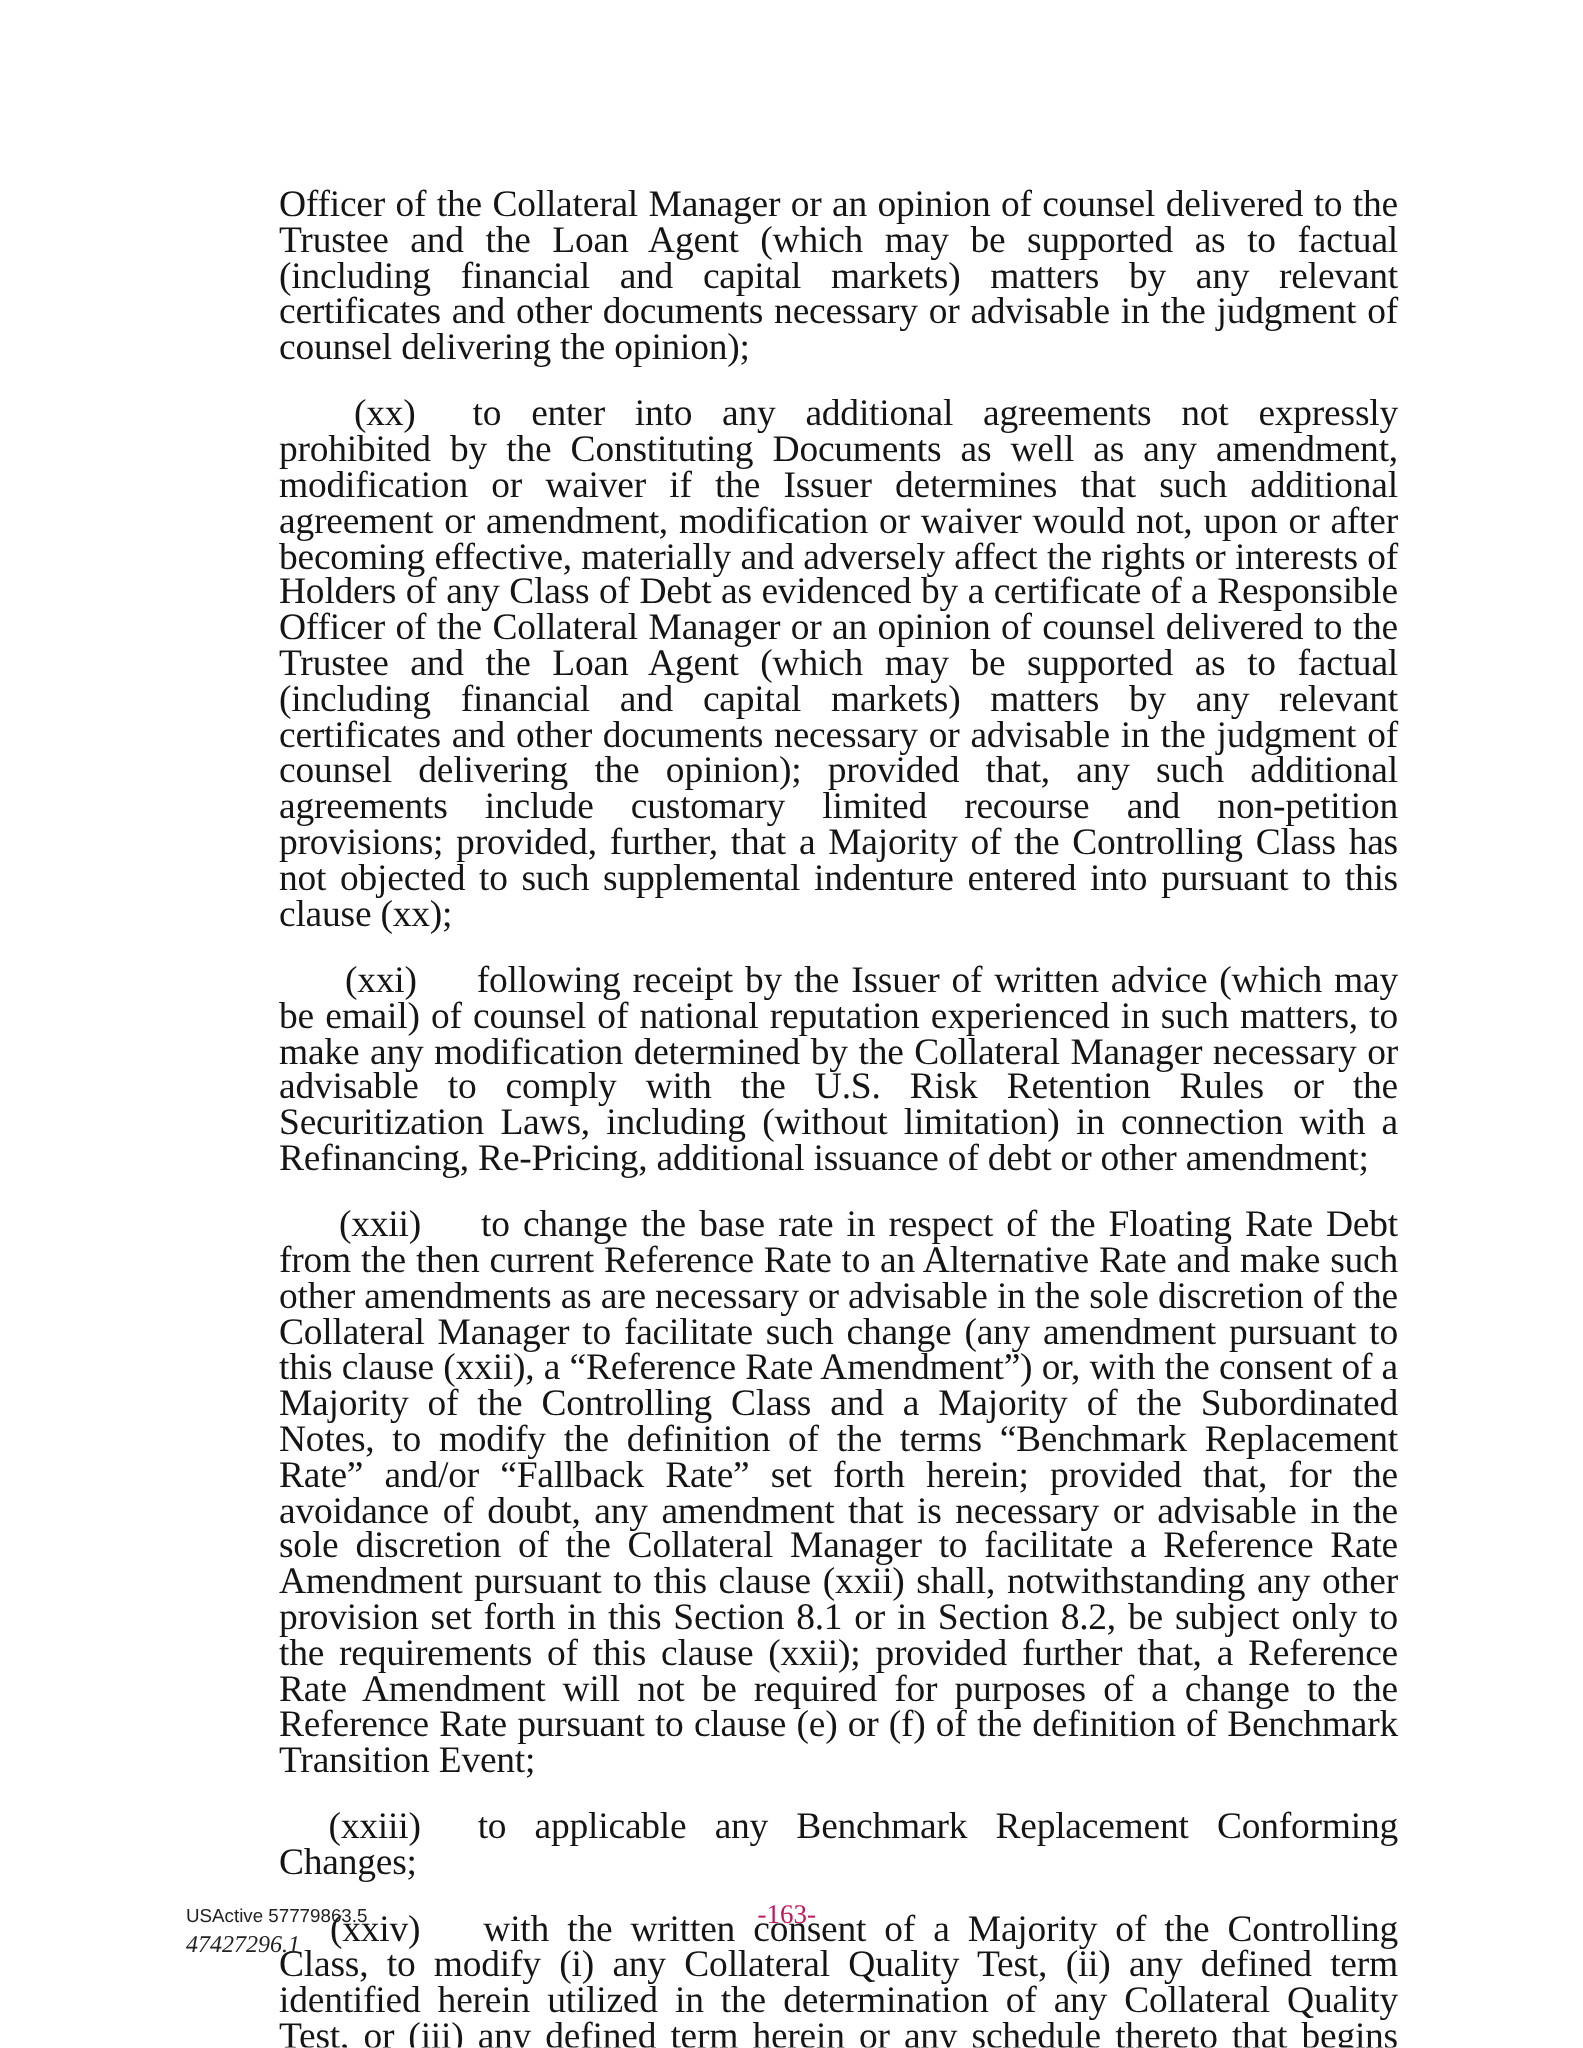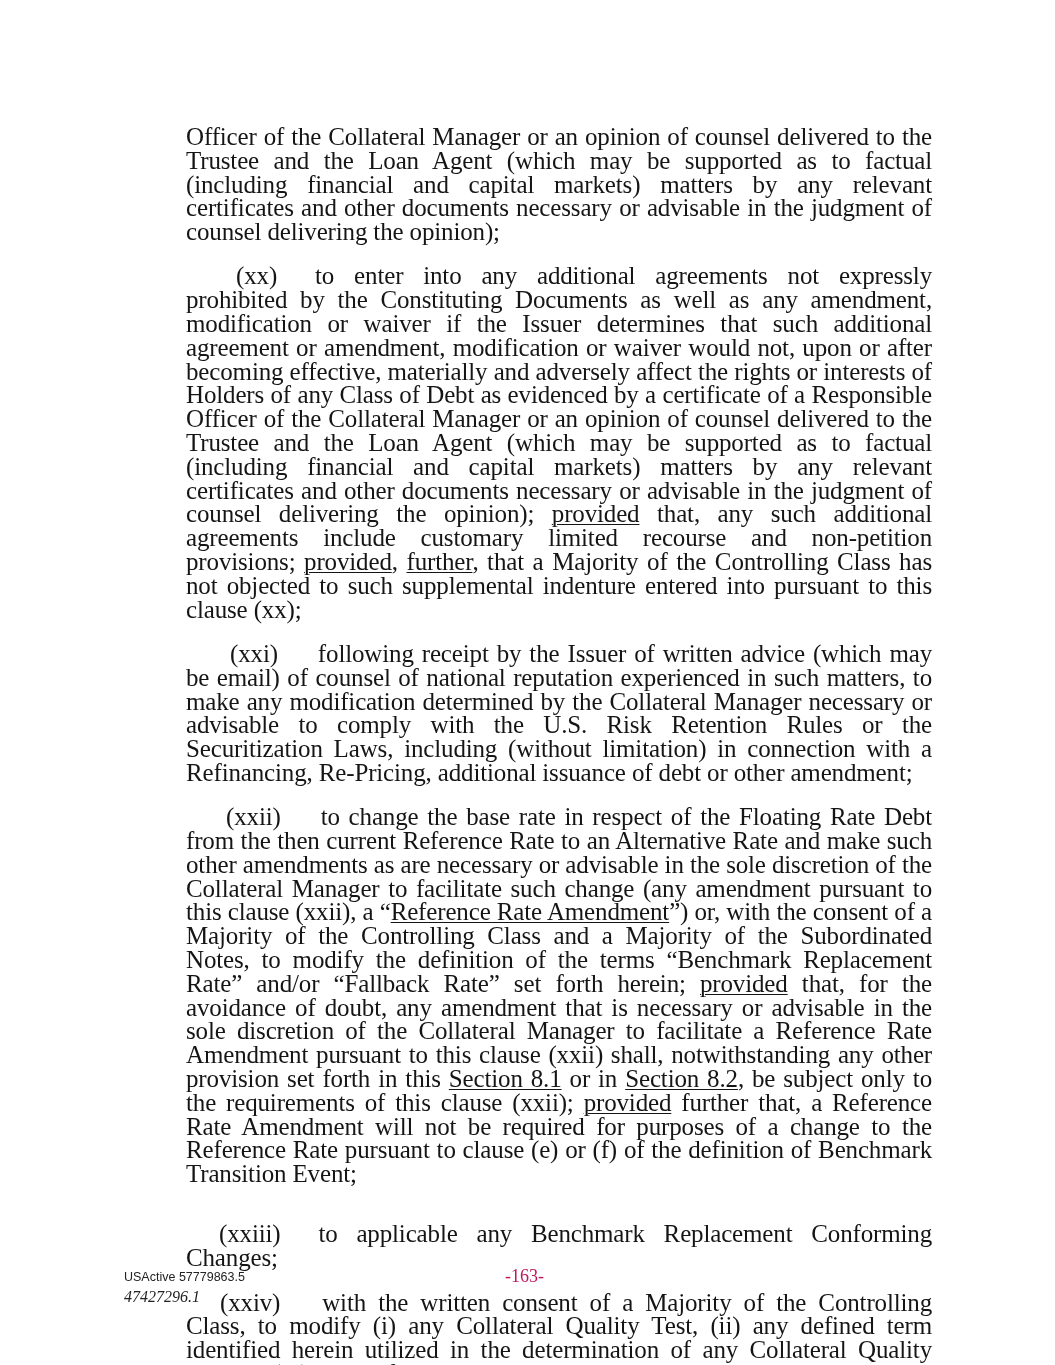--- a/index.html
+++ b/index.html
@@ -9,21 +9,21 @@
     background: #ffffff; color: #111111;
   }
   .body-text {
     position: absolute; left: 186px; top: 125px; width: 746px;
     font-family: "Liberation Serif", "DejaVu Serif", serif;
     font-size: 25px; line-height: 23.8px; letter-spacing: -0.15px;
     text-align: justify; color: #151515;
   }
   .para { margin: 0 0 20.5px 0; }
   .clause-num { display: inline-block; }
-  .u { text-decoration: underline; text-underline-offset: 2px; text-decoration-thickness: 1px; }
+  .u { text-underline-offset: 2px; text-decoration-thickness: 1px; }
   .footer-left {
     position: absolute; left: 124px; top: 1270px;
     font-family: "Liberation Sans", "DejaVu Sans", sans-serif; font-size: 12.5px; color: #222;
   }
   .footer-left2 {
     position: absolute; left: 124px; top: 1288px;
     font-family: "Liberation Serif", "DejaVu Serif", serif; font-size: 16px; color: #222; font-style: italic;
   }
   .page-num {
     position: absolute; left: 505px; top: 1266px;
@@ -33,21 +33,21 @@
 </head>
 <body>
 
 <div class="page">
   <div class="body-text">
     <p class="para">Officer of the Collateral Manager or an opinion of counsel delivered to the Trustee and the Loan Agent (which may be supported as to factual (including financial and capital markets) matters by any relevant certificates and other documents necessary or advisable in the judgment of counsel delivering the opinion);</p>
     <div id="clauses">
         <p class="para"><span class="clause-num" style="margin-left: 50px; margin-right: 38px;">(xx)</span><span>to enter into any additional agreements not expressly prohibited by the Constituting Documents as well as any amendment, modification or waiver if the Issuer determines that such additional agreement or amendment, modification or waiver would not, upon or after becoming effective, materially and adversely affect the rights or interests of Holders of any Class of Debt as evidenced by a certificate of a Responsible Officer of the Collateral Manager or an opinion of counsel delivered to the Trustee and the Loan Agent (which may be supported as to factual (including financial and capital markets) matters by any relevant certificates and other documents necessary or advisable in the judgment of counsel delivering the opinion); </span><span class="u">provided</span><span> that, any such additional agreements include customary limited recourse and non-petition provisions; </span><span class="u">provided</span><span>, </span><span class="u">further</span><span>, that a Majority of the Controlling Class has not objected to such supplemental indenture entered into pursuant to this clause (xx);</span></p>
         <p class="para"><span class="clause-num" style="margin-left: 44px; margin-right: 40px;">(xxi)</span><span>following receipt by the Issuer of written advice (which may be email) of counsel of national reputation experienced in such matters, to make any modification determined by the Collateral Manager necessary or advisable to comply with the U.S. Risk Retention Rules or the Securitization Laws, including (without limitation) in connection with a Refinancing, Re-Pricing, additional issuance of debt or other amendment;</span></p>
         <p class="para"><span class="clause-num" style="margin-left: 40px; margin-right: 40px;">(xxii)</span><span>to change the base rate in respect of the Floating Rate Debt from the then current Reference Rate to an Alternative Rate and make such other amendments as are necessary or advisable in the sole discretion of the Collateral Manager to facilitate such change (any amendment pursuant to this clause (xxii), a “</span><span class="u">Reference Rate Amendment</span><span>”) or, with the consent of a Majority of the Controlling Class and a Majority of the Subordinated Notes, to modify the definition of the terms “Benchmark Replacement Rate” and/or “Fallback Rate” set forth herein; </span><span class="u">provided</span><span> that, for the avoidance of doubt, any amendment that is necessary or advisable in the sole discretion of the Collateral Manager to facilitate a Reference Rate Amendment pursuant to this clause (xxii) shall, notwithstanding any other provision set forth in this </span><span class="u">Section 8.1</span><span> or in </span><span class="u">Section 8.2</span><span>, be subject only to the requirements of this clause (xxii); </span><span class="u">provided</span><span> further that, a Reference Rate Amendment will not be required for purposes of a change to the Reference Rate pursuant to clause (e) or (f) of the definition of Benchmark Transition Event;</span></p>
-        <p class="para"><span class="clause-num" style="margin-left: 33px; margin-right: 38px; margin-top: 16px;">(xxiii)</span><span>to applicable any Benchmark Replacement Conforming Changes;</span></p>
+        <p class="para"><span class="clause-num" style="margin-left: 33px; margin-right: 38px;">(xxiii)</span><span>to applicable any Benchmark Replacement Conforming Changes;</span></p>
         <p class="para"><span class="clause-num" style="margin-left: 34px; margin-right: 42px;">(xxiv)</span><span>with the written consent of a Majority of the Controlling Class, to modify (i)&nbsp;any Collateral Quality Test, (ii)&nbsp;any defined term identified herein utilized in the determination of any Collateral Quality Test, or (iii)&nbsp;any defined term herein or any schedule thereto that begins with or includes the word “S&amp;P” solely to conform to applicable ratings criteria; in each case, in a manner that would not materially adversely affect any Holder of the Debt, as evidenced by a certificate of a Responsible Officer of the Collateral Manager;</span></p>
       </div>
   </div>
 
   <div class="footer-left">USActive 57779863.5</div>
   <div class="footer-left2">47427296.1</div>
   <div class="page-num">-163-</div>
 </div>
 
 </body></html>

